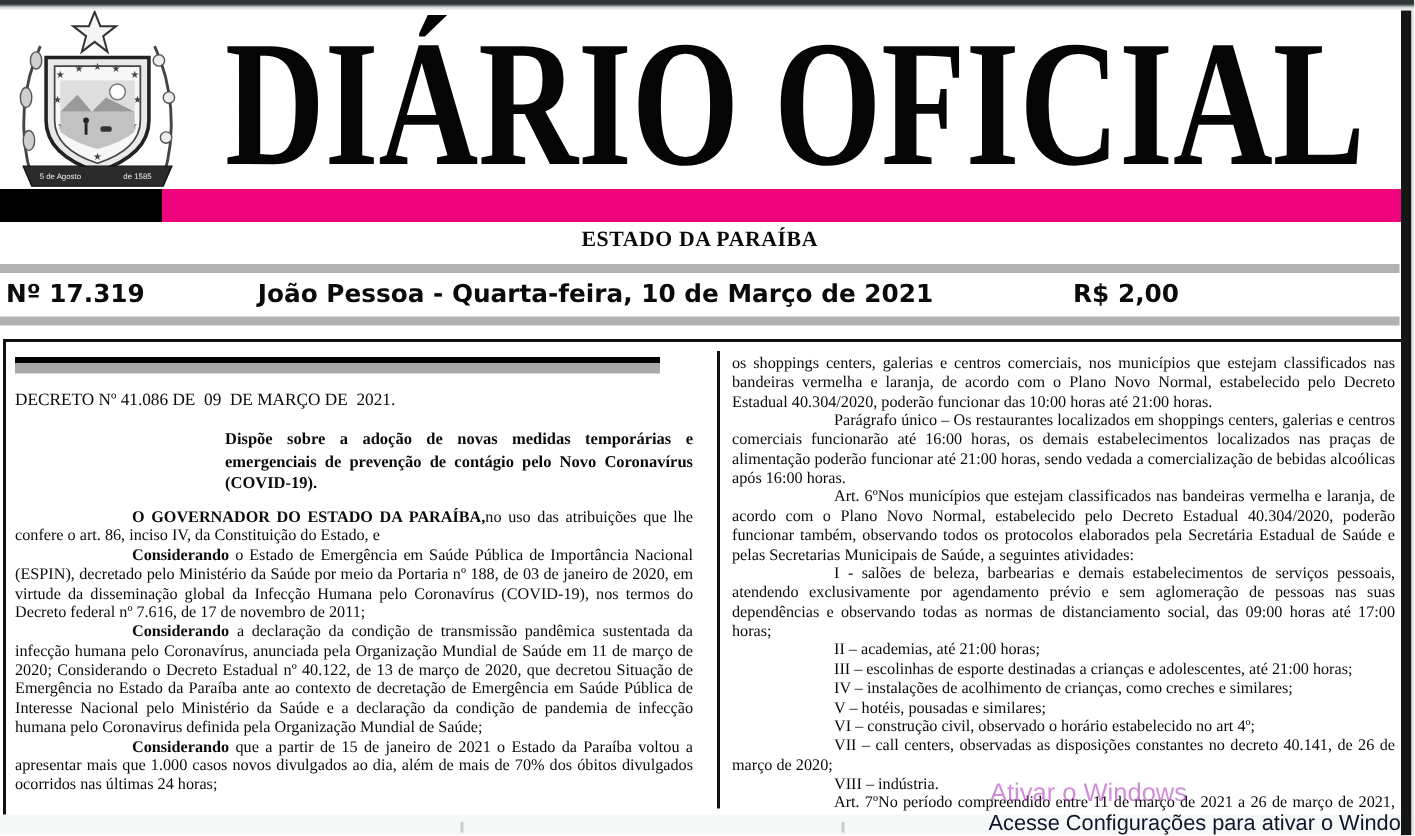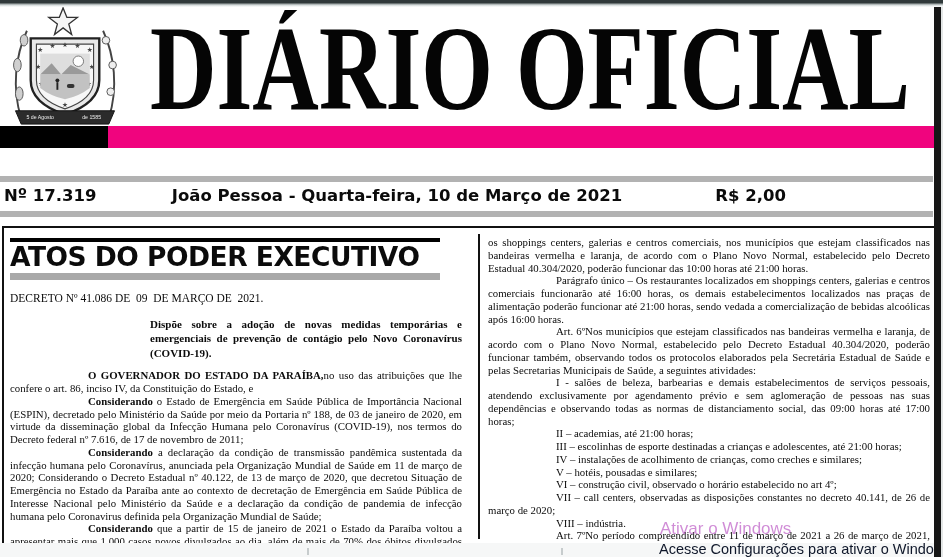--- a/index.html
+++ b/index.html
@@ -113,35 +113,35 @@
       <svg width="784" height="112" viewBox="0 0 784 112" xmlns="http://www.w3.org/2000/svg">
         <text x="392" y="99" text-anchor="middle" font-family="Liberation Serif, serif" font-weight="bold" font-size="120" fill="#050505" textLength="760" lengthAdjust="spacingAndGlyphs">DIÁRIO OFICIAL</text>
       </svg>
     </div>
   </div>
 
   <div class="banner">
     <div class="banner-black"></div>
   </div>
 
+  <div class="estado">ESTADO DA PARAÍBA</div>
 
   <div class="rule rule-1"></div>
   <div class="info-row">
     <span class="info-left">Nº 17.319</span>
     <span class="info-center">João Pessoa - Quarta-feira, 10 de Março de 2021</span>
     <span class="info-right">R$ 2,00</span>
   </div>
   <div class="rule rule-2"></div>
 
   <div class="content-box">
     <div class="col-divider"></div>
 
     <div class="left-col">
       <div class="head-bar-black"></div>
-      <div class="section-title">ATOS DO PODER EXECUTIVO</div>
       <div class="head-bar-gray"></div>
 
       <div class="decree-title">DECRETO Nº 41.086 DE  09  DE MARÇO DE  2021.</div>
       <div class="summary">Dispõe sobre a adoção de novas medidas temporárias e emergenciais de prevenção de contágio pelo Novo Coronavírus (COVID-19).</div>
 
       <div class="bodytext">
         <p><b>O GOVERNADOR DO ESTADO DA PARAÍBA,</b><span>no uso das atribuições que lhe confere o art. 86, inciso IV, da Constituição do Estado, e</span></p>
         <p><b>Considerando</b><span> o Estado de Emergência em Saúde Pública de Importância Nacional (ESPIN), decretado pelo Ministério da Saúde por meio da Portaria nº 188, de 03 de janeiro de 2020, em virtude da disseminação global da Infecção Humana pelo Coronavírus (COVID-19), nos termos do Decreto federal nº 7.616, de 17 de novembro de 2011;</span></p>
         <p><b>Considerando</b><span> a declaração da condição de transmissão pandêmica sustentada da infecção humana pelo Coronavírus, anunciada pela Organização Mundial de Saúde em 11 de março de 2020; Considerando o Decreto Estadual nº 40.122, de 13 de março de 2020, que decretou Situação de Emergência no Estado da Paraíba ante ao contexto de decretação de Emergência em Saúde Pública de Interesse Nacional pelo Ministério da Saúde e a declaração da condição de pandemia de infecção humana pelo Coronavirus definida pela Organização Mundial de Saúde;</span></p>
         <p><b>Considerando</b><span> que a partir de 15 de janeiro de 2021 o Estado da Paraíba voltou a apresentar mais que 1.000 casos novos divulgados ao dia, além de mais de 70% dos óbitos divulgados ocorridos nas últimas 24 horas;</span></p>

